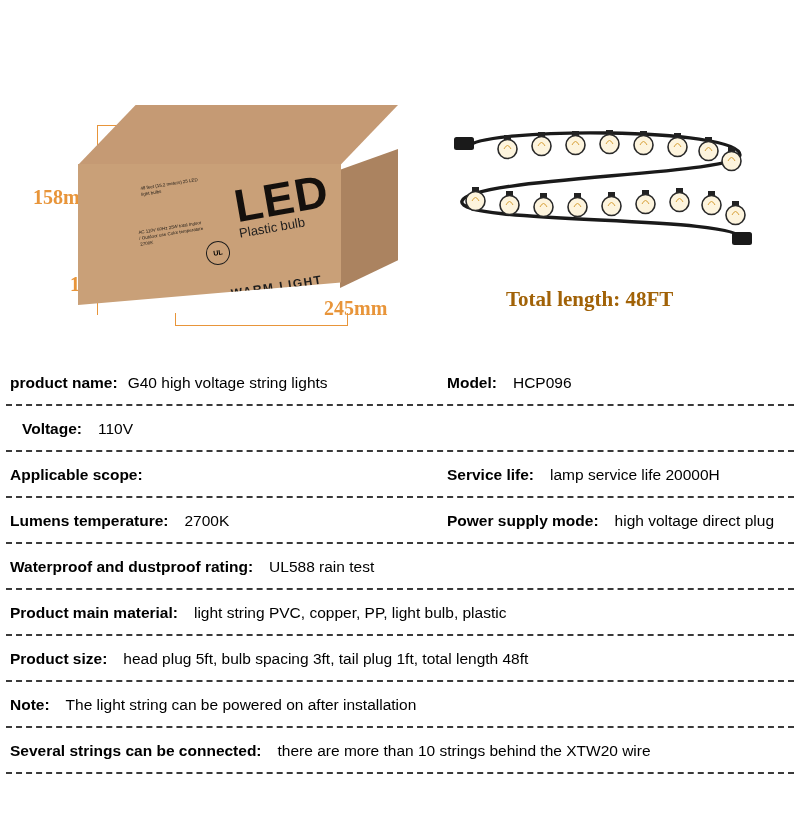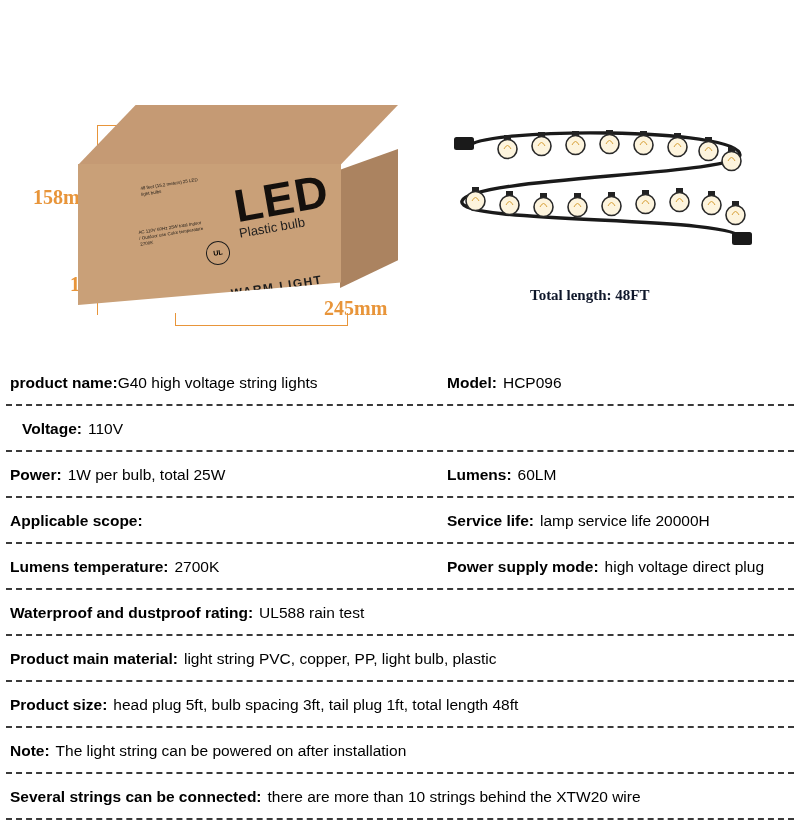--- a/index.html
+++ b/index.html
@@ -31,26 +31,26 @@
     font-weight: bold;
     font-size: 20px;
     white-space: nowrap;
   }
   #dim-height { left: 33px; top: 186px; }
   #dim-depth  { left: 70px; top: 273px; }
   #dim-width  { left: 283px; top: 297px; margin-left: 41px; }
 
   #total-length {
     position: absolute;
-    left: 530px;
+    left: 506px;
     top: 287px;
-    color: #0f172a;
+    color: #a16207;
     font-family: "Liberation Serif", serif;
     font-weight: bold;
-    font-size: 15px;
+    font-size: 21px;
     white-space: nowrap;
   }
 
   
   .guide {
     position: absolute;
     background: #E8953A;
   }
   .guide.v { width: 1px; }
   .guide.h { height: 1px; }
@@ -184,20 +184,21 @@
     left: 6px;
     right: 6px;
     bottom: 0;
     border-bottom: 2px dashed #3a3a3a;
   }
   .cell {
     display: flex;
     align-items: baseline;
     font-size: 15.5px;
     line-height: 20px;
+    gap: 10px;
   }
   .cell .k {
     font-weight: bold;
     white-space: nowrap;
   }
   .cell .v {
     white-space: nowrap;
   }
   .cell-left  { width: 425px; }
   .cell-right { flex: 1; padding-left: 12px; }
@@ -351,30 +352,20 @@
     </div>
   </div>
 
   <div class="spec-row">
     <div class="cell cell-right">
       <span class="k">Voltage:</span>
       <span class="v" style="padding-left:6px;">110V</span>
     </div>
   </div>
 
-  <div class="spec-row">
-    <div class="cell cell-left">
-      <span class="k">Power:</span>
-      <span class="v" style="padding-left:6px;">1W per bulb, total 25W</span>
-    </div>
-    <div class="cell cell-right">
-      <span class="k">Lumens:</span>
-      <span class="v" style="padding-left:6px;">60LM</span>
-    </div>
-  </div>
 
   <div class="spec-row">
     <div class="cell cell-left">
       <span class="k">Applicable scope:</span>
     </div>
     <div class="cell cell-right">
       <span class="k">Service life:</span>
       <span class="v" style="padding-left:6px;">lamp service life 20000H</span>
     </div>
   </div>

